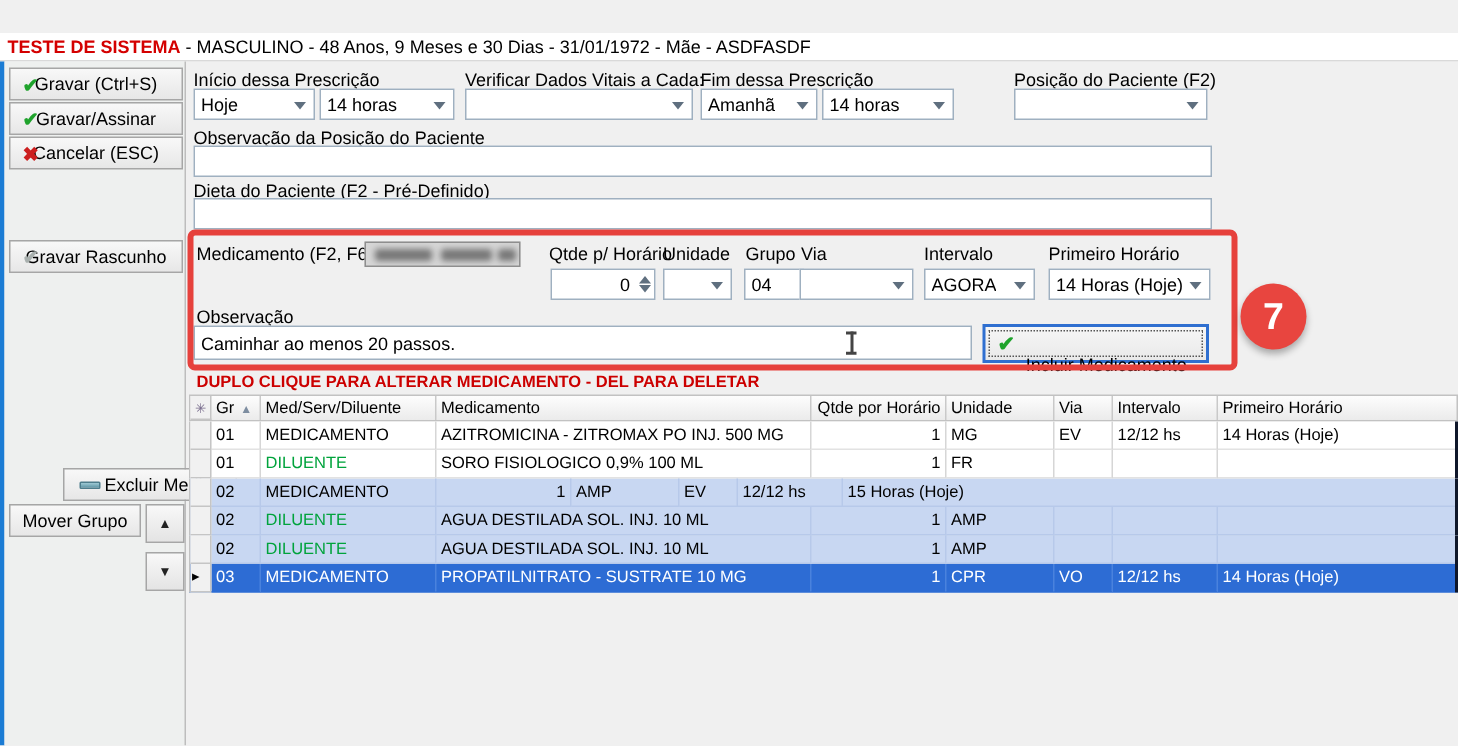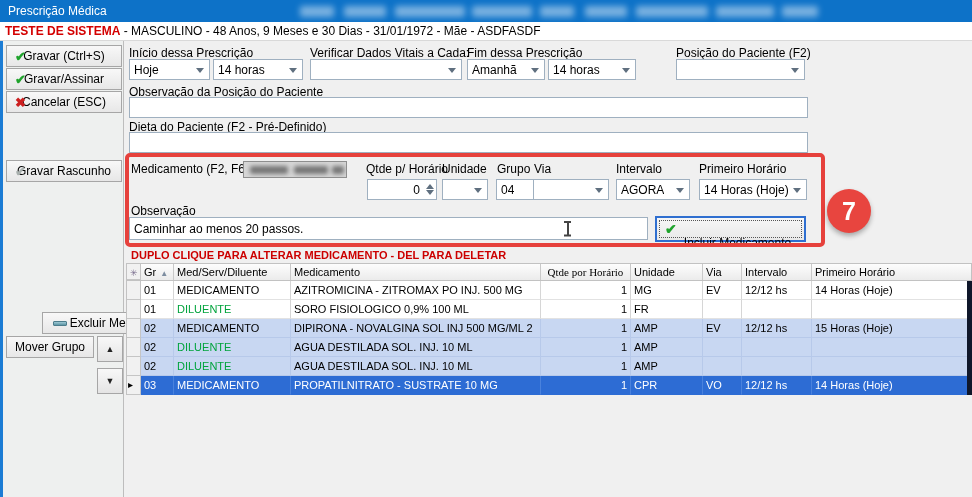--- a/index.html
+++ b/index.html
@@ -54,21 +54,21 @@
   .text-cursor:before { content:""; position:absolute; left:4px; top:0; width:1.5px; height:15px; background:#444; }
   .text-cursor:after { content:""; position:absolute; left:1px; top:0; width:7px; height:1.5px; background:#444; box-shadow:0 13.5px 0 #444; }
 
   .grid-hint { position:absolute; left:131px; top:249px; font-size:11px; font-weight:bold; color:#cc0000; white-space:nowrap; }
 
   
   .grid { position:absolute; left:126px; top:263px; width:846px; }
   .grow { display:flex; width:846px; height:19px; }
   .ghead { height:18px; background:linear-gradient(#fdfdfd,#ebebeb); border:1px solid #c2c2c2; }
   .ghead .gc { border-right:1px solid #c9c9c9; font-size:11px; line-height:16px; padding:0 3px; white-space:nowrap; overflow:hidden; }
-  .gbody .grow { border-left:1px solid #c2c2c2; border-right:5px solid #0f172a; }
+  .gbody .grow { border-left:1px solid #c2c2c2; border-right:2px solid #0f172a; }
   .gc { border-right:1px solid #d6d6d6; font-size:11px; line-height:18px; padding:0 3px; white-space:nowrap; overflow:hidden; color:#000; }
   .r-white { background:#fff; } .r-white .gc { border-bottom:1px solid #e2e2e2; }
   .r-blue { background:#c8d7f2; } .r-blue .gc { border-bottom:1px solid #b7c9ea; border-right:1px solid #b7c9ea; }
   .r-sel { background:#2d6cd4; } .r-sel .gc { color:#fff; border-bottom:1px solid #2d6cd4; border-right:1px solid #4a82dd; }
   .c-ind { width:14px; flex:none; background:#f1f1f1 !important; border-right:1px solid #c5c5c5 !important; border-bottom:1px solid #c5c5c5 !important; color:#000 !important; padding:0 1px; font-size:10px; line-height:17px; }
   .c-gr  { width:33px; flex:none; }
   .c-tipo{ width:117px; flex:none; }
   .c-med { width:250px; flex:none; }
   .c-qtde{ width:90px; flex:none; text-align:right; }
   .c-uni { width:72px; flex:none; }
@@ -77,32 +77,20 @@
   .c-pri { flex:1; border-right:none !important; }
   .green { color:#00a33c !important; }
   .sort-arrow { font-size:8px; color:#7d8da0; margin-left:4px; }
   .ast { color:#7b6f8f; font-size:9px; }
 </style>
 </head>
 <body>
 
 <div id="app">
 
-  <div class="titlebar">
-    <span class="title">Prescrição Médica</span>
-    <span class="blur-blob" style="left:300px;width:34px;"></span>
-    <span class="blur-blob" style="left:344px;width:42px;"></span>
-    <span class="blur-blob" style="left:395px;width:70px;"></span>
-    <span class="blur-blob" style="left:472px;width:60px;"></span>
-    <span class="blur-blob" style="left:540px;width:34px;"></span>
-    <span class="blur-blob" style="left:585px;width:42px;"></span>
-    <span class="blur-blob" style="left:636px;width:72px;"></span>
-    <span class="blur-blob" style="left:716px;width:58px;"></span>
-    <span class="blur-blob" style="left:782px;width:36px;"></span>
-  </div>
 
   <div class="patientbar">
     <span class="patient-name">TESTE DE SISTEMA</span>
     <span class="patient-info">- MASCULINO - 48 Anos, 9 Meses e 30 Dias - 31/01/1972 - Mãe - ASDFASDF</span>
   </div>
 
   <div class="left-strip"></div>
 
   <div class="sidebar">
     <div class="sbtn" style="top:4px;">
@@ -239,21 +227,21 @@
   </div>
 
   <div class="grid-hint">DUPLO CLIQUE PARA ALTERAR MEDICAMENTO - DEL PARA DELETAR</div>
 
   <div class="grid">
     <div class="grow ghead">
       <div class="gc c-ind"><span class="ast">✳</span></div>
       <div class="gc c-gr"><span>Gr</span><span class="sort-arrow">▲</span></div>
       <div class="gc c-tipo">Med/Serv/Diluente</div>
       <div class="gc c-med">Medicamento</div>
-      <div class="gc c-qtde" style="text-align:center;font-family:Liberation Serif, serif;">Qtde por Horário</div>
+      <div class="gc c-qtde" style="text-align:right;">Qtde por Horário</div>
       <div class="gc c-uni">Unidade</div>
       <div class="gc c-via">Via</div>
       <div class="gc c-int">Intervalo</div>
       <div class="gc c-pri">Primeiro Horário</div>
     </div>
     <div class="gbody">
 
       <div class="grow r-white">
         <div class="gc c-ind"></div>
         <div class="gc c-gr">01</div>
@@ -275,21 +263,20 @@
         <div class="gc c-uni">FR</div>
         <div class="gc c-via"></div>
         <div class="gc c-int"></div>
         <div class="gc c-pri"></div>
       </div>
 
       <div class="grow r-blue">
         <div class="gc c-ind"></div>
         <div class="gc c-gr">02</div>
         <div class="gc c-tipo">MEDICAMENTO</div>
-        <div class="gc c-med">DIPIRONA - NOVALGINA  SOL INJ  500 MG/ML 2</div>
         <div class="gc c-qtde">1</div>
         <div class="gc c-uni">AMP</div>
         <div class="gc c-via">EV</div>
         <div class="gc c-int">12/12 hs</div>
         <div class="gc c-pri">15 Horas (Hoje)</div>
       </div>
 
       <div class="grow r-blue">
         <div class="gc c-ind"></div>
         <div class="gc c-gr">02</div>

